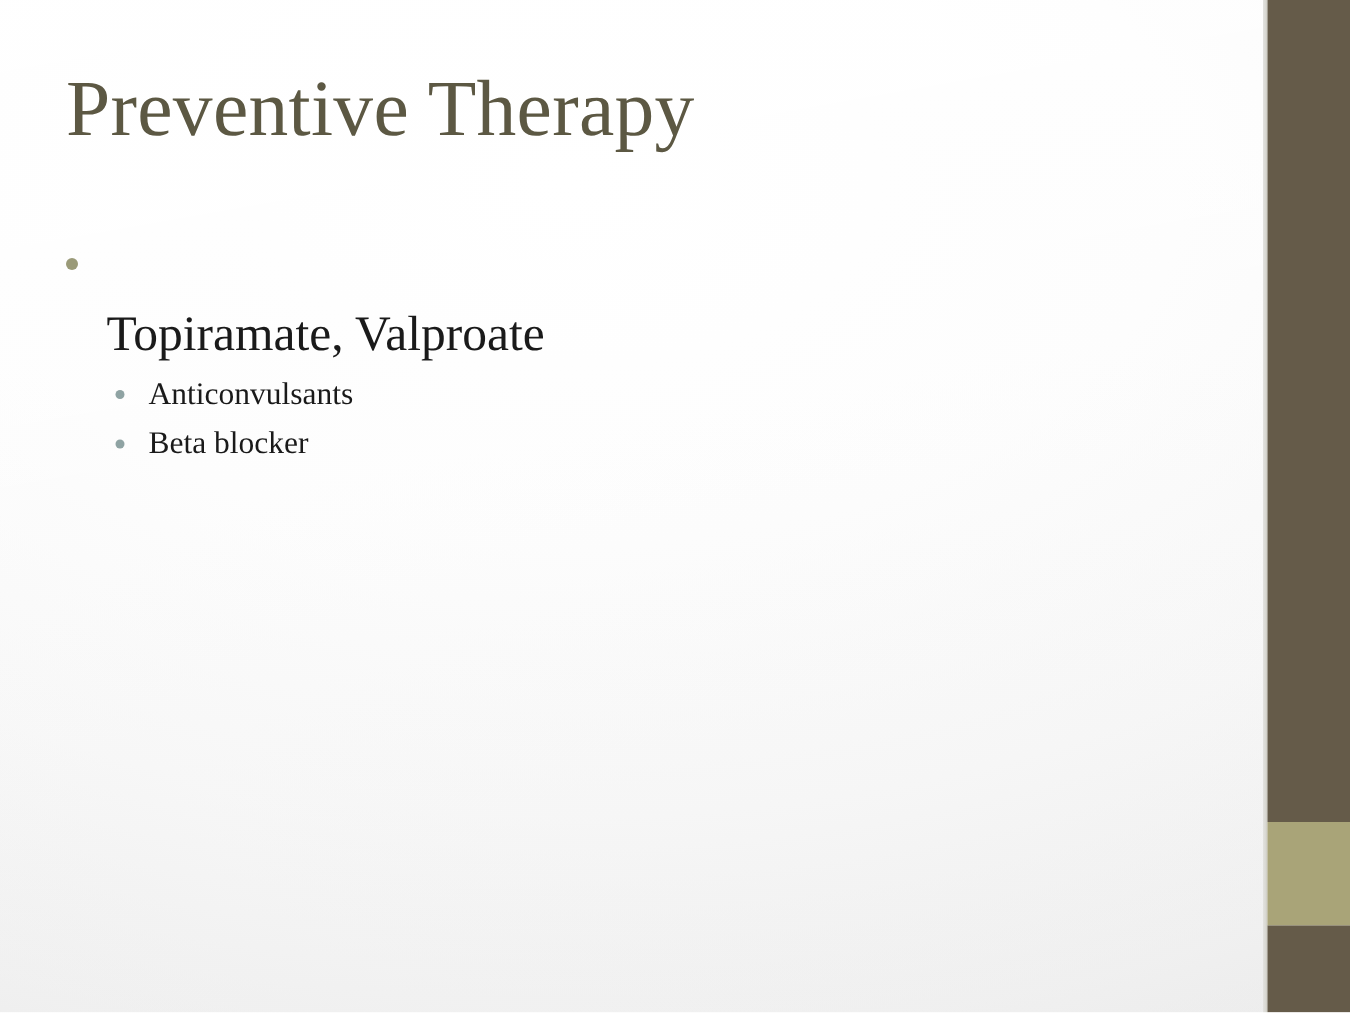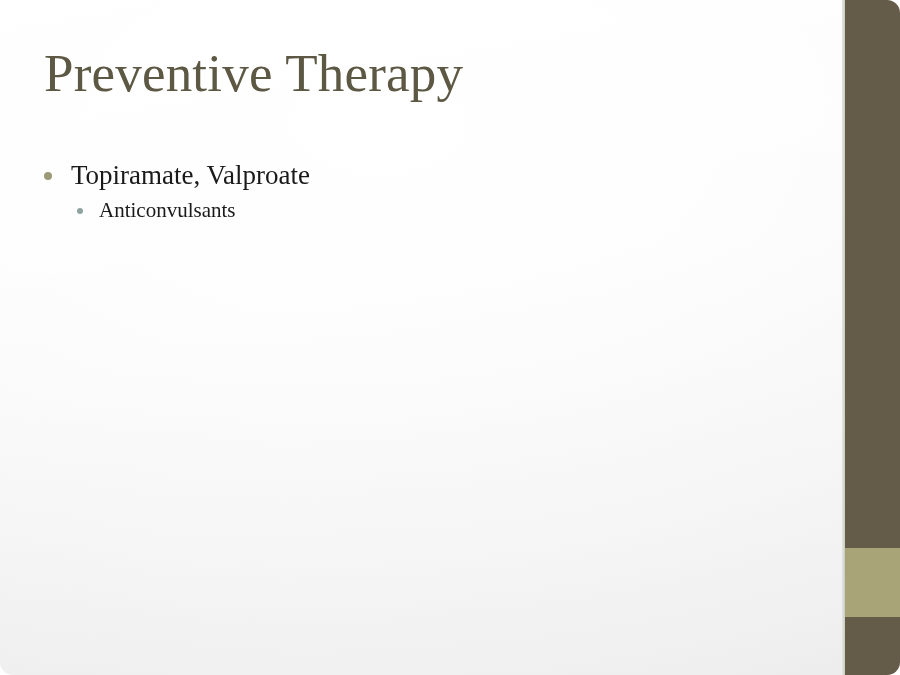--- a/index.html
+++ b/index.html
@@ -9,21 +9,20 @@
     background: #ffffff;
   }
 
   .slide {
     position: relative;
     width: 900px;
     height: 675px;
     overflow: hidden;
     background: #ffffff;
     font-family: "Liberation Serif", "DejaVu Serif", serif;
-    border-radius: 13px;
     -webkit-font-smoothing: antialiased;
   }
 
   
   .slide-bg {
     position: absolute;
     inset: 0;
     background:
       radial-gradient(ellipse 120% 95% at 42% 18%,
         #ffffff 0%,
@@ -143,22 +142,23 @@
     margin-top: 12px;
     margin-right: 16px;
   }
 
   .bullet-text {
     display: inline-block;
     color: #1a1a1a;
   }
 
   .level-1 .bullet-text {
-    font-size: 27px;
+    font-size: 33px;
     line-height: 1.32;
+    margin-top: 44px;
   }
 
   .level-2 .bullet-text {
     font-size: 21px;
     line-height: 1.38;
     text-align: right;
   }
 </style>
 </head>
 <body>
@@ -183,16 +183,20 @@
       <span class="marker"></span>
       <span class="bullet-text">Topiramate, Valproate</span>
     </div>
 
     <div class="bullet-row level-2">
       <span class="marker"></span>
       <span class="bullet-text">Anticonvulsants</span>
     </div>
 
 
+    <div class="bullet-row level-2">
+      <span class="marker"></span>
+      <span class="bullet-text">Beta blocker</span>
+    </div>
 
   </div>
 
 </div>
 
 </body></html>

